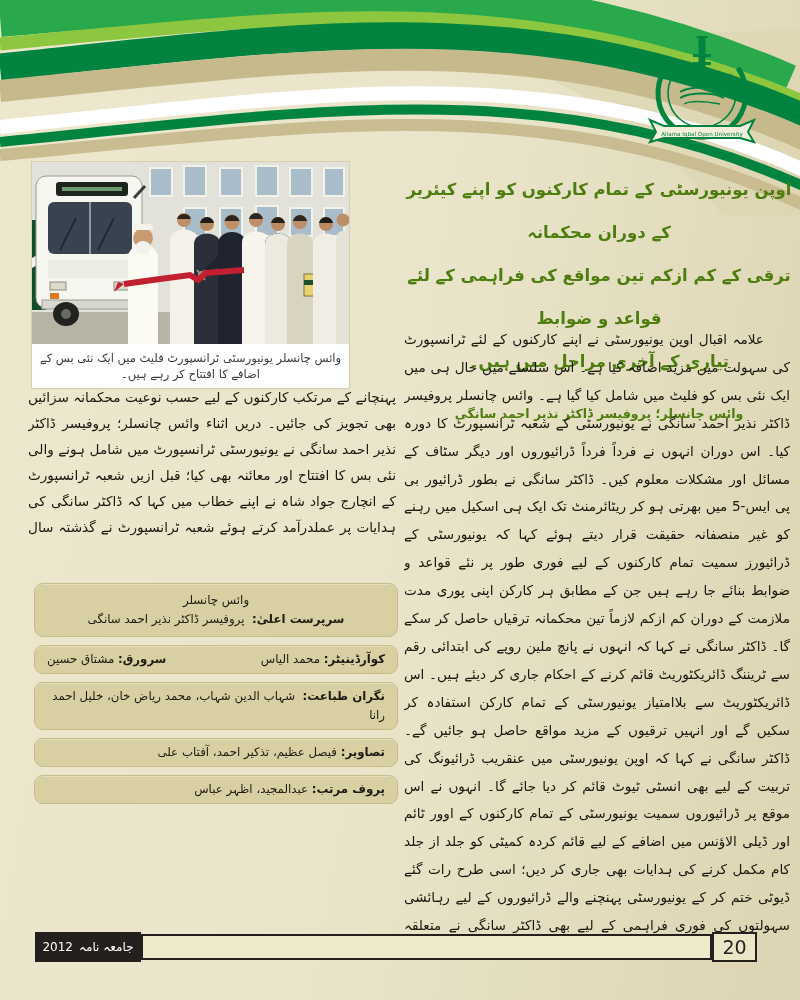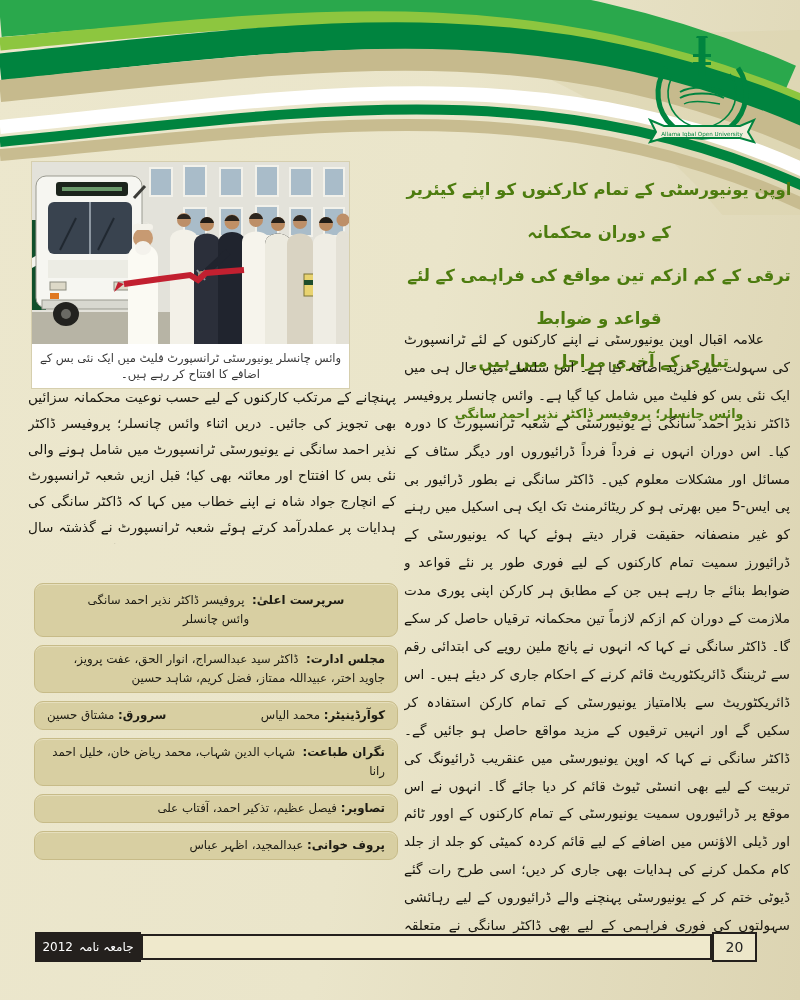--- a/index.html
+++ b/index.html
@@ -43,21 +43,21 @@
   .footer{position:absolute;top:932px;left:35px;width:722px;height:30px;}
   .f-black{
     position:absolute;left:0;top:0;width:106px;height:30px;background:#24201d;
     color:#fff;display:flex;align-items:center;justify-content:center;
     gap:6px;font-size:12px;direction:rtl;
   }
   .f-bar{position:absolute;left:106px;top:2px;width:571px;height:26px;background:#efe9cc;border:2px solid #24201d;}
   .f-page{
     position:absolute;left:677px;top:0;width:45px;height:30px;background:#ece6c9;
     border:2px solid #24201d;display:flex;align-items:center;justify-content:center;
-    font-size:14px;color:#222;
+    font-size:19px;color:#222;
   }
 </style>
 </head>
 <body>
 
 <svg class="hdr-svg" width="800" height="215" viewBox="0 0 800 215" aria-hidden="true">
   <path d="M430,40 C580,72 700,150 800,330 L800,30 Z" fill="#dcd3ae" opacity="0.5"></path>
   <path d="M0,17 C300,-8 520,-32 788,84" stroke="#2aa84c" stroke-width="40" fill="none"></path>
   <path d="M0,44 C300,16 520,-16 800,100" stroke="#8dc63f" stroke-width="13" fill="none"></path>
   <path d="M0,67 C300,36 530,-2 806,118" stroke="#00843f" stroke-width="27" fill="none"></path>
@@ -194,49 +194,45 @@
     <path d="M92,122 l-10,8 l4,-10 z" fill="#c22030"></path>
   </svg>
   <figcaption class="caption" dir="rtl" lang="ur">وائس چانسلر یونیورسٹی ٹرانسپورٹ فلیٹ میں ایک نئی بس کے اضافے کا افتتاح کر رہے ہیں۔</figcaption>
 </figure>
 
 <div class="col col-right" dir="rtl" lang="ur">علامہ اقبال اوپن یونیورسٹی نے اپنے کارکنوں کے لئے ٹرانسپورٹ کی سہولت میں مزید اضافہ کیا ہے۔ اس سلسلے میں حال ہی میں ایک نئی بس کو فلیٹ میں شامل کیا گیا ہے۔ وائس چانسلر پروفیسر ڈاکٹر نذیر احمد سانگی نے یونیورسٹی کے شعبہ ٹرانسپورٹ کا دورہ کیا۔ اس دوران انہوں نے فرداً فرداً ڈرائیوروں اور دیگر سٹاف کے مسائل اور مشکلات معلوم کیں۔ ڈاکٹر سانگی نے بطور ڈرائیور بی پی ایس-5 میں بھرتی ہو کر ریٹائرمنٹ تک ایک ہی اسکیل میں رہنے کو غیر منصفانہ حقیقت قرار دیتے ہوئے کہا کہ یونیورسٹی کے ڈرائیورز سمیت تمام کارکنوں کے لیے فوری طور پر نئے قواعد و ضوابط بنائے جا رہے ہیں جن کے مطابق ہر کارکن اپنی پوری مدت ملازمت کے دوران کم ازکم لازماً تین محکمانہ ترقیاں حاصل کر سکے گا۔ ڈاکٹر سانگی نے کہا کہ انہوں نے پانچ ملین روپے کی ابتدائی رقم سے ٹریننگ ڈائریکٹوریٹ قائم کرنے کے احکام جاری کر دیئے ہیں۔ اس ڈائریکٹوریٹ سے بلاامتیاز یونیورسٹی کے تمام کارکن استفادہ کر سکیں گے اور انہیں ترقیوں کے مزید مواقع حاصل ہو جائیں گے۔ ڈاکٹر سانگی نے کہا کہ اوپن یونیورسٹی میں عنقریب ڈرائیونگ کی تربیت کے لیے بھی انسٹی ٹیوٹ قائم کر دیا جائے گا۔ انہوں نے اس موقع پر ڈرائیوروں سمیت یونیورسٹی کے تمام کارکنوں کے اوور ٹائم اور ڈیلی الاؤنس میں اضافے کے لیے قائم کردہ کمیٹی کو جلد از جلد کام مکمل کرنے کی ہدایات بھی جاری کر دیں؛ اسی طرح رات گئے ڈیوٹی ختم کر کے یونیورسٹی پہنچنے والے ڈرائیوروں کے لیے رہائشی سہولتوں کی فوری فراہمی کے لیے بھی ڈاکٹر سانگی نے متعلقہ حکام کو احکامات جاری کر دیئے۔ ڈاکٹر نذیر احمد سانگی نے اپنے خطاب میں مزید کہا کہ یونیورسٹی کے ہر سطح کے اساتذہ؛ آفیسرز اور کارکنوں کے لیے دو سال قبل شروع کئے گئے بہترین کارکردگی ایوارڈز کے لیے شعبہ ٹرانسپورٹ ڈرائیورز کے روزانہ اور ماہانہ بنیادوں پر کارکردگی کا ریکارڈ مرتب کر کے ایوارڈز کمیٹی کو ہر سال مقررہ وقت تک اپنی سفارشات پیش کرے۔ انہوں نے مزید کہا کہ قواعد و ضوابط کی خلاف ورزی کرنے یا یونیورسٹی کے اثاثوں کو کسی بھی قسم کے نقصان</div>
 <div class="col col-left" dir="rtl" lang="ur">پہنچانے کے مرتکب کارکنوں کے لیے حسب نوعیت محکمانہ سزائیں بھی تجویز کی جائیں۔ دریں اثناء وائس چانسلر؛ پروفیسر ڈاکٹر نذیر احمد سانگی نے یونیورسٹی ٹرانسپورٹ میں شامل ہونے والی نئی بس کا افتتاح اور معائنہ بھی کیا؛ قبل ازیں شعبہ ٹرانسپورٹ کے انچارج جواد شاہ نے اپنے خطاب میں کہا کہ ڈاکٹر سانگی کی ہدایات پر عملدرآمد کرتے ہوئے شعبہ ٹرانسپورٹ نے گذشتہ سال ڈیزل کی مد میں چون (54) لاکھ روپے اور تقریباً چھ لاکھ روپے گاڑیوں کی مرمت کے امور میں بچائے ہیں۔</div>
 
 <div class="credits" lang="ur">
   <div class="cbox cbox-center">
+    <div>وائس چانسلر</div>
     <div>
       <span class="lbl">سرپرست اعلیٰ:</span>&nbsp;
       <span>پروفیسر ڈاکٹر نذیر احمد سانگی</span>
     </div>
-    <div>وائس چانسلر</div>
-  </div>
-
-
-  <div class="cbox">
-    <span class="lbl">مجلس ادارت:</span>&nbsp;
-    <span>ڈاکٹر سید عبدالسراج، انوار الحق، عفت پرویز، جاوید اختر، عبیداللہ ممتاز، فضل کریم، شاہد حسین</span>
-  </div>
+  </div>
+
+
 
   <div class="cbox pair-row">
     <span><span class="lbl">کوآرڈینیٹر:</span>&nbsp;<span>محمد الیاس</span></span>
     <span><span class="lbl">سرورق:</span>&nbsp;<span>مشتاق حسین</span></span>
   </div>
 
   <div class="cbox">
     <span class="lbl">نگران طباعت:</span>&nbsp;
     <span>شہاب الدین شہاب، محمد ریاض خان، خلیل احمد رانا</span>
   </div>
 
   <div class="cbox pair-row">
     <span><span class="lbl">تصاویر:</span>&nbsp;<span>فیصل عظیم، تذکیر احمد، آفتاب علی</span></span>
   </div>
 
   <div class="cbox pair-row">
-    <span><span class="lbl">پروف خوانی:</span>&nbsp;<span>عبدالمجید، اظہر عباس</span></span>
+    <span><span class="lbl">پروف مرتب:</span>&nbsp;<span>عبدالمجید، اظہر عباس</span></span>
   </div>
 </div>
 
 <div class="footer">
   <div class="f-black">
     <span lang="ur">جامعہ نامہ</span>
     <span>2012</span>
   </div>
   <div class="f-bar"></div>
   <div class="f-page">20</div>

